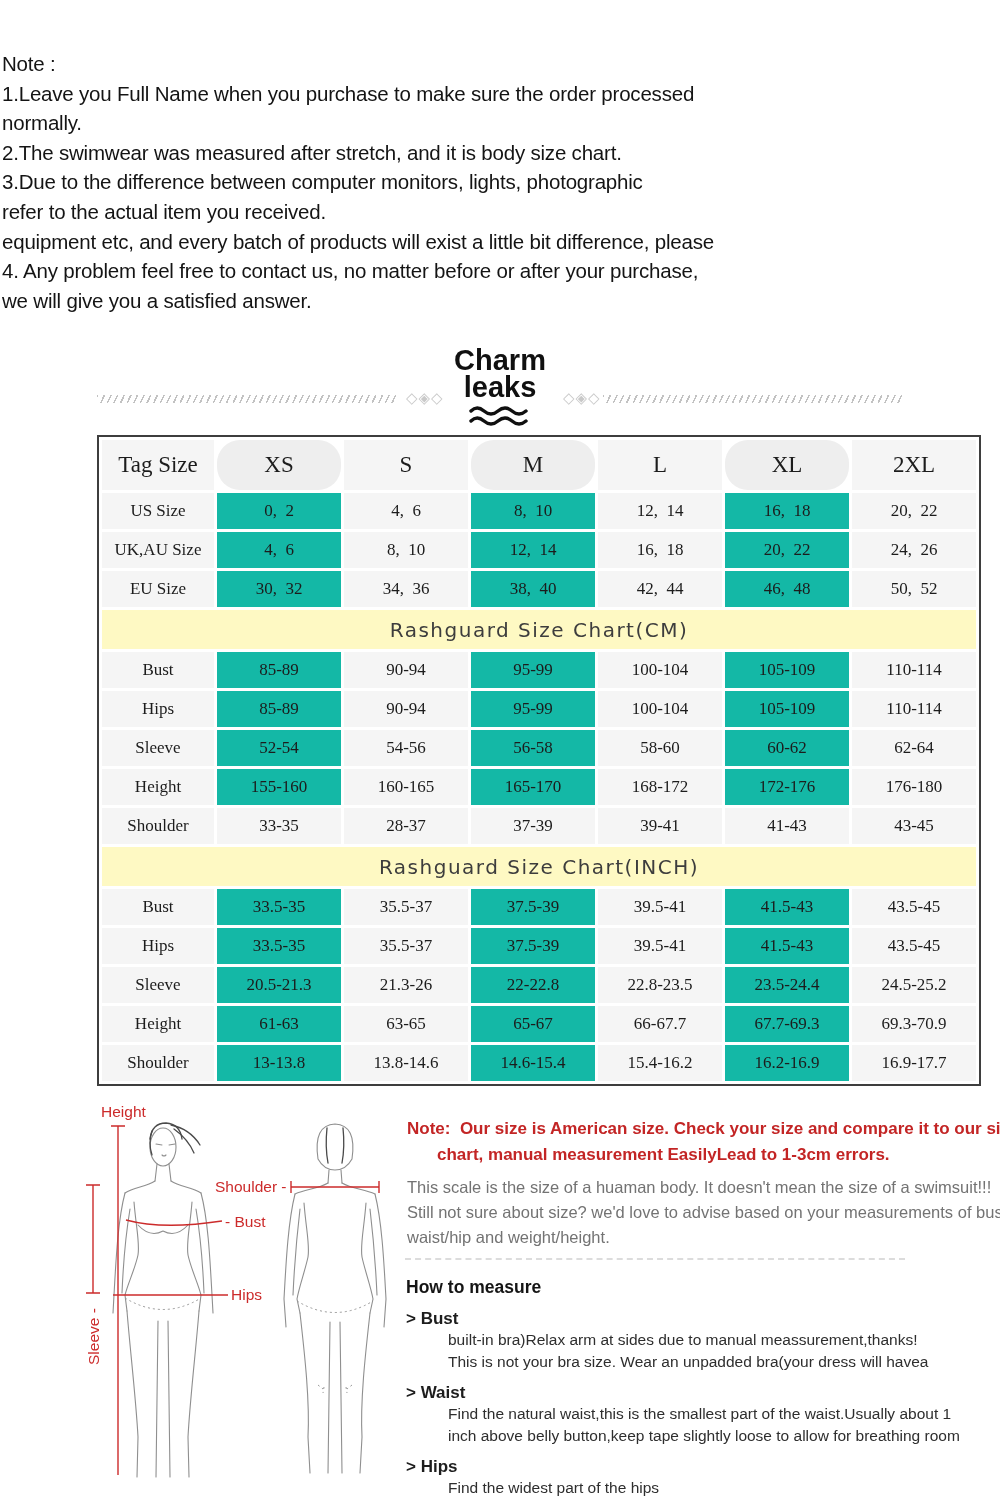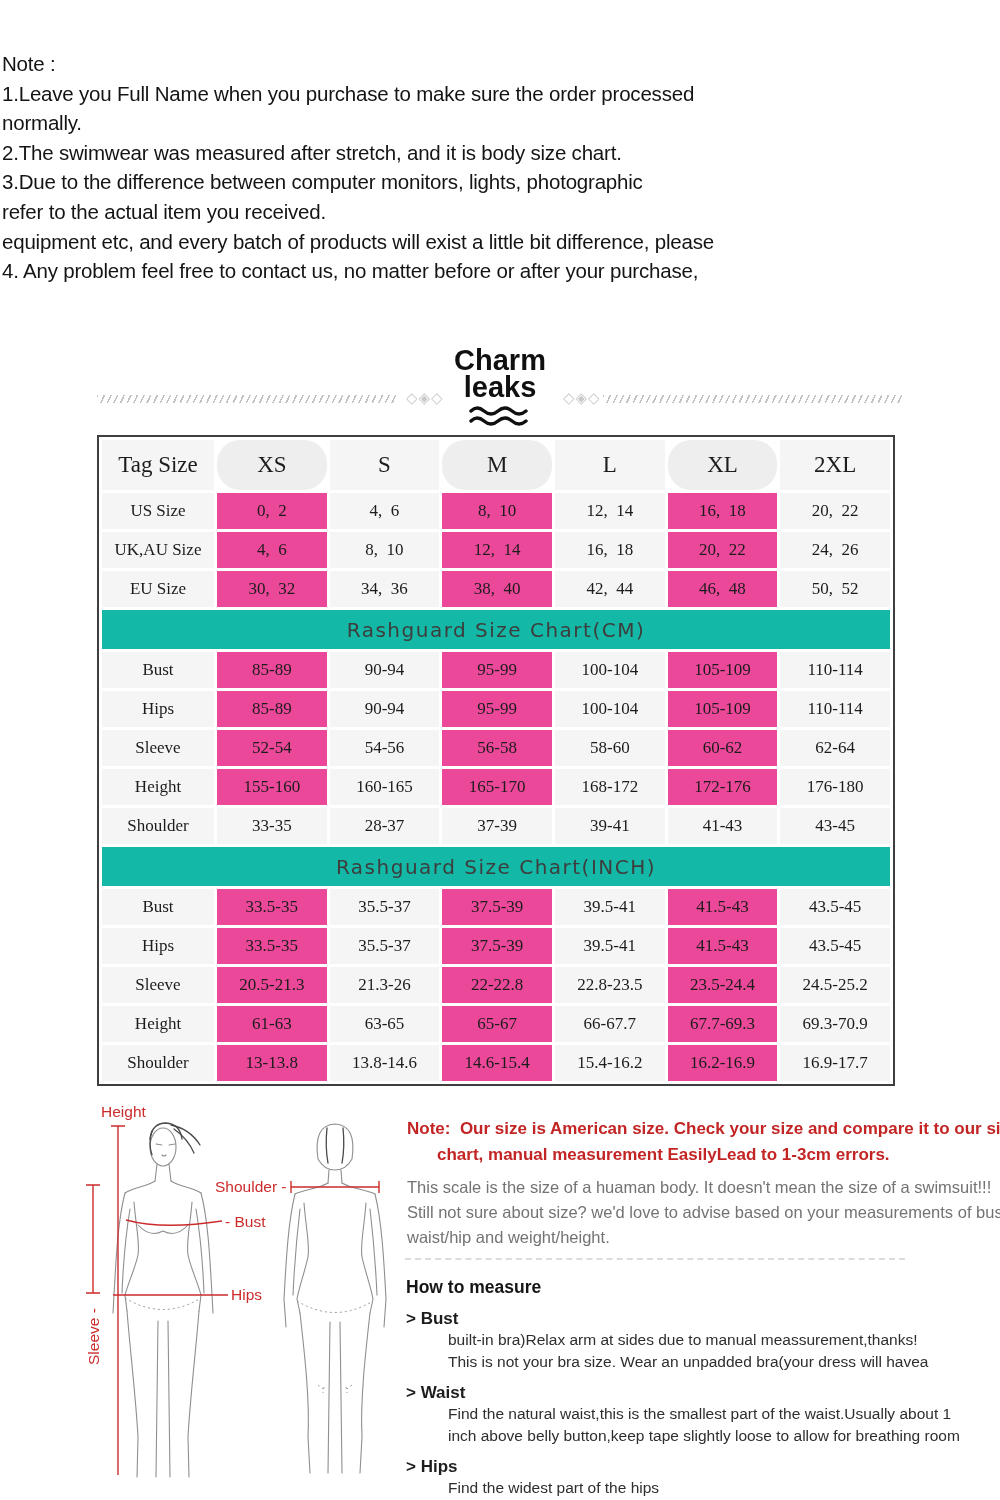--- a/index.html
+++ b/index.html
@@ -18,31 +18,31 @@
   .rule-right{left:603px;width:300px;}
   .ornament{position:absolute;top:44px;color:#c9c9c9;font-size:15px;letter-spacing:1px;
             font-family:"DejaVu Sans",sans-serif;}
   .ornament-left{left:406px;}
   .ornament-right{left:563px;}
   .logo{position:absolute;left:425px;top:2px;width:150px;text-align:center;color:#101010;}
   .logo .l1,.logo .l2{font-weight:bold;font-size:29px;line-height:27px;letter-spacing:0;}
   .logo svg{display:block;margin:3px auto 0;}
 
   
-  .size-table{position:absolute;left:97px;top:400px;width:798px;box-sizing:border-box;
+  .size-table{position:absolute;left:97px;top:400px;width:884px;box-sizing:border-box;
               border:2px solid #3e3e3e;background:#ffffff;padding:3px;
               display:grid;grid-template-columns:112px repeat(6,1fr);gap:3px;
               font-family:"Liberation Serif",serif;color:#1c1c1c;}
   .cell{display:flex;align-items:center;justify-content:center;background:#f5f5f5;white-space:pre;}
   .cell.th{height:50px;font-size:23px;}
   .cell.hshade{background:#eeeeee;border-radius:23px;}
   .cell.lbl{height:36px;font-size:17px;}
   .cell.val{height:36px;font-size:17px;}
-  .cell.shade{background:#ec4899;}
-  .cell.band{grid-column:1/-1;height:39px;background:#14b8a6;
+  .cell.shade{background:#14b8a6;}
+  .cell.band{grid-column:1/-1;height:39px;background:#fef9c3;
              font-family:"DejaVu Sans",sans-serif;font-size:20px;letter-spacing:1.5px;color:#3d3d3d;}
 
   
   .figure{position:absolute;left:78px;top:1062px;}
   .figure .body{fill:none;stroke:#8f8f8f;stroke-width:1.1;stroke-linecap:round;}
   .figure .hair{fill:none;stroke:#4a4a4a;stroke-width:1.3;stroke-linecap:round;}
   .figure .dash{fill:none;stroke:#9a9a9a;stroke-width:1;stroke-dasharray:2 3;}
   .figure .red{fill:none;stroke:#cc2b2b;stroke-width:1.4;}
   .figure text{font-family:"Liberation Sans",sans-serif;font-size:15.5px;fill:#cc2b2b;}
 
@@ -68,20 +68,21 @@
 
   <div class="top-note" id="topNote">
       <div class="nline">Note :</div>
       <div class="nline">1.Leave you Full Name when you purchase to make sure the order processed</div>
       <div class="nline">normally.</div>
       <div class="nline">2.The swimwear was measured after stretch, and it is body size chart.</div>
       <div class="nline">3.Due to the difference between computer monitors, lights, photographic</div>
       <div class="nline">refer to the actual item you received.</div>
       <div class="nline">equipment etc, and every batch of products will exist a little bit difference, please</div>
       <div class="nline">4. Any problem feel free to contact us, no matter before or after your purchase,</div>
+      <div class="nline">we will give you a satisfied answer.</div>
     </div>
 
   <div class="brand">
     <div class="rule rule-left"></div>
     <div class="ornament ornament-left">◇◈◇</div>
     <div class="logo">
       <div class="l1">Charm</div>
       <div class="l2">leaks</div>
       <svg width="64" height="24" viewBox="0 0 64 24">
         <path d="M3,7 Q9,1 16,7 T30,7 T44,7 T58,7" fill="none" stroke="#101010" stroke-width="3.4" stroke-linecap="round"></path>

